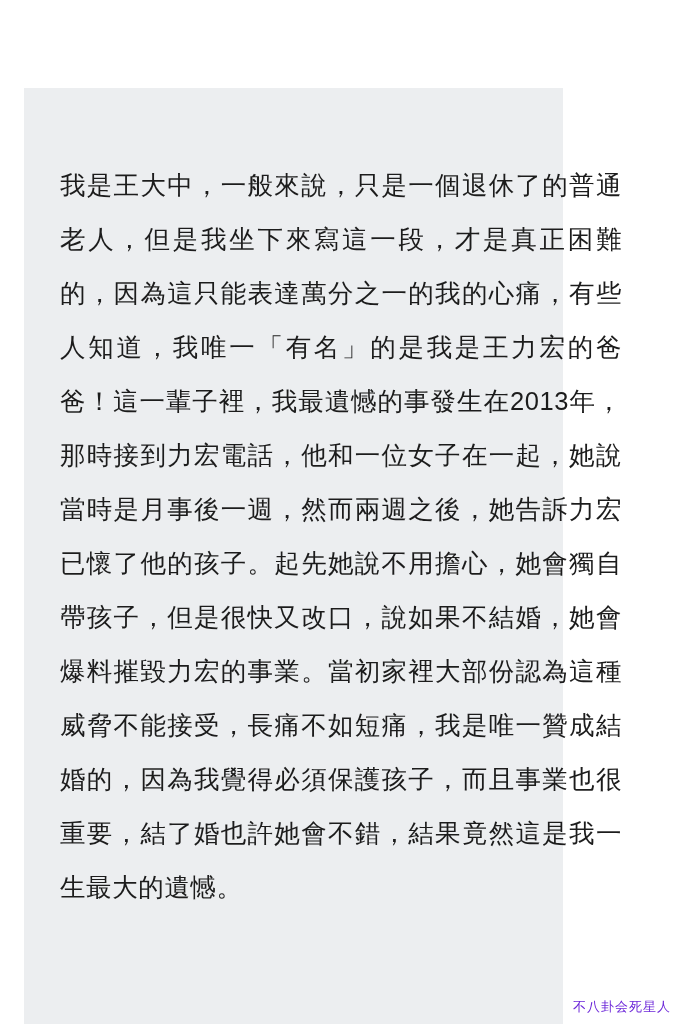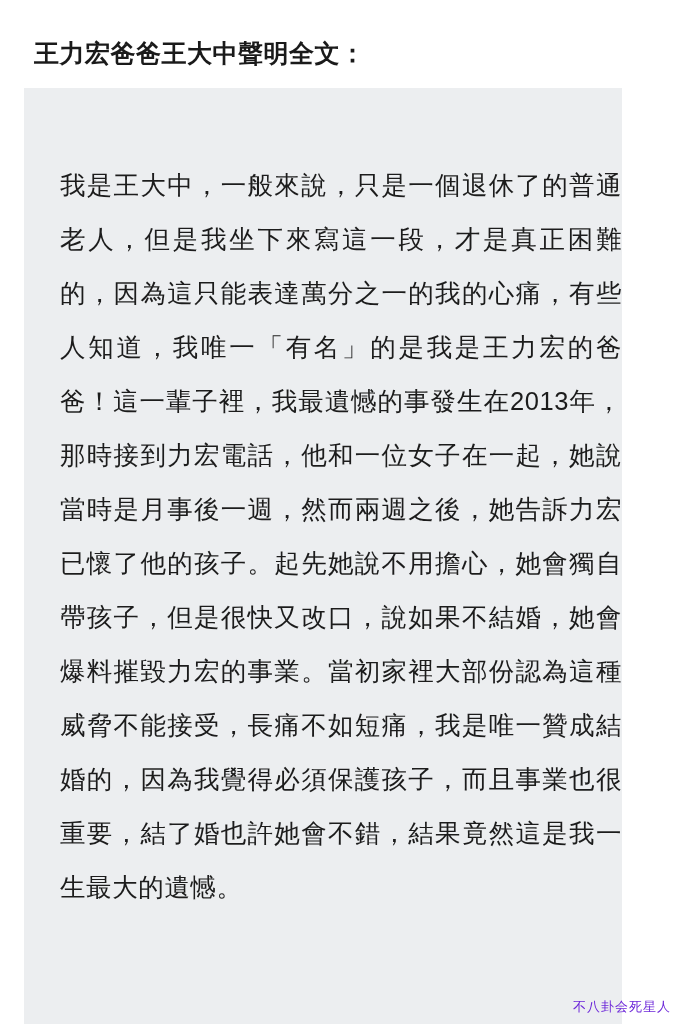--- a/index.html
+++ b/index.html
@@ -30,21 +30,21 @@
     font-weight: bold;
     color: #1a1a1a;
     letter-spacing: 0.5px;
     line-height: 1.3;
     font-family: "Liberation Sans", sans-serif;
   }
   .body-panel {
     position: absolute;
     left: 24px;
     top: 88px;
-    width: 598px;
+    width: 539px;
     height: 936px;
     background: #eceef0;
     box-sizing: border-box;
   }
   .statement-text {
     position: absolute;
     left: 36px;
     top: 70px;
     width: 562px;
     font-size: 25.5px;
@@ -65,21 +65,20 @@
     letter-spacing: 1px;
     font-family: "Liberation Sans", sans-serif;
     user-select: none;
   }
 </style>
 </head>
 <body>
 
 <div class="page">
 
-  <h1 class="headline">王力宏爸爸王大中聲明全文：</h1>
 
   <div class="body-panel">
     <div class="statement-text">我是王大中，一般來說，只是一個退休了的普通老人，但是我坐下來寫這一段，才是真正困難的，因為這只能表達萬分之一的我的心痛，有些人知道，我唯一「有名」的是我是王力宏的爸爸！這一輩子裡，我最遺憾的事發生在2013年，那時接到力宏電話，他和一位女子在一起，她說當時是月事後一週，然而兩週之後，她告訴力宏已懷了他的孩子。起先她說不用擔心，她會獨自帶孩子，但是很快又改口，說如果不結婚，她會爆料摧毀力宏的事業。當初家裡大部份認為這種威脅不能接受，長痛不如短痛，我是唯一贊成結婚的，因為我覺得必須保護孩子，而且事業也很重要，結了婚也許她會不錯，結果竟然這是我一生最大的遺憾。</div>
   </div>
 
   <div class="watermark">不八卦会死星人</div>
 
 </div>
 
 </body></html>

